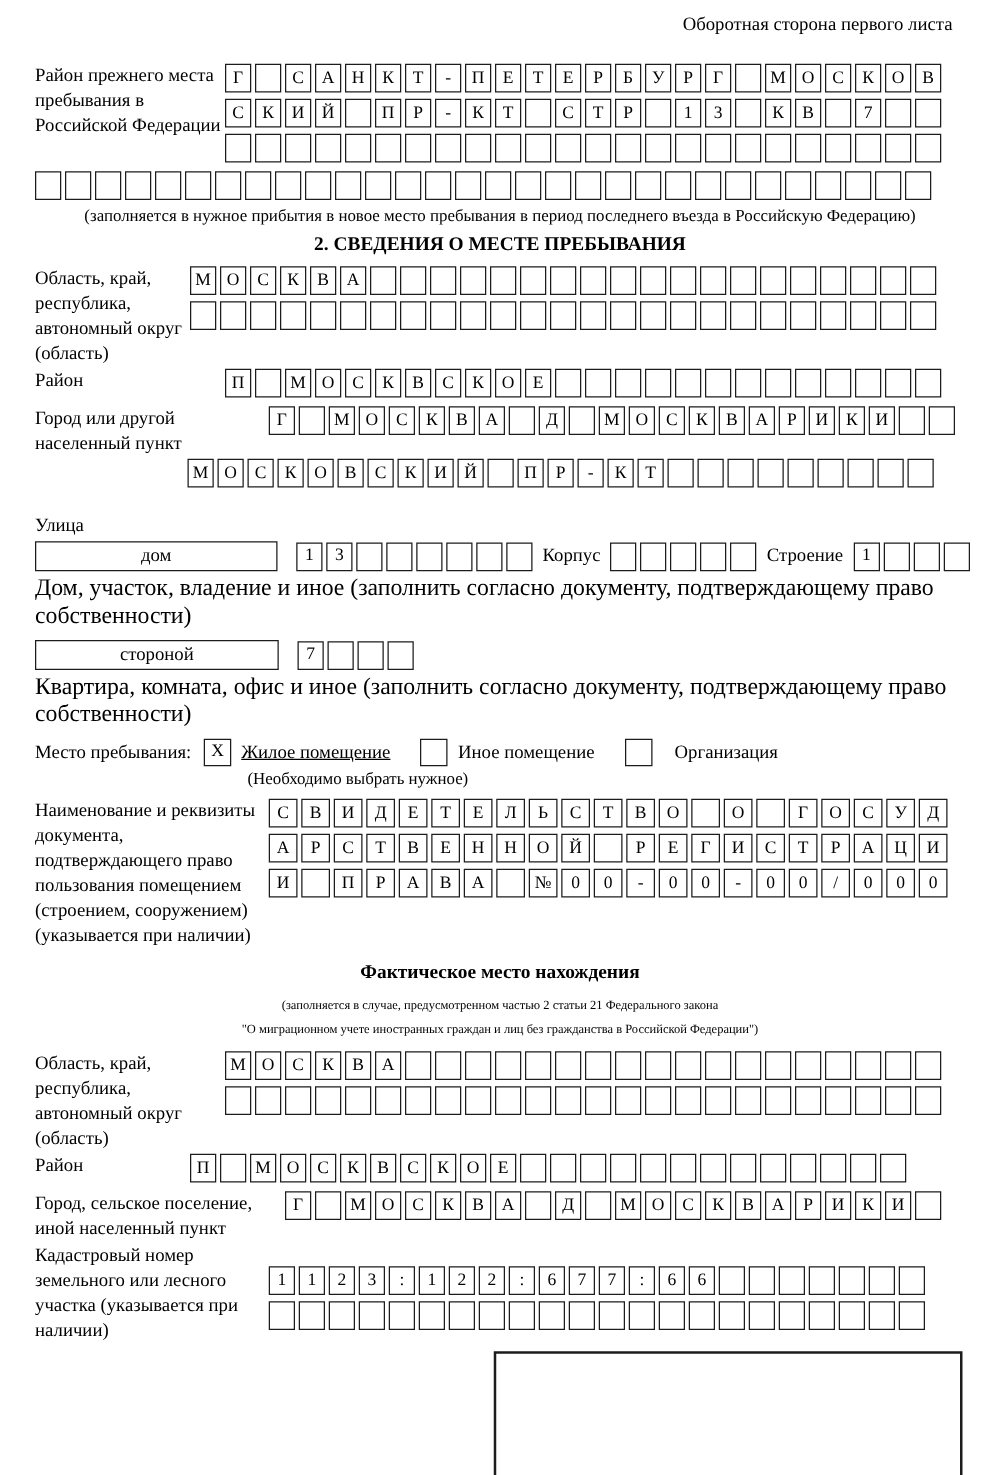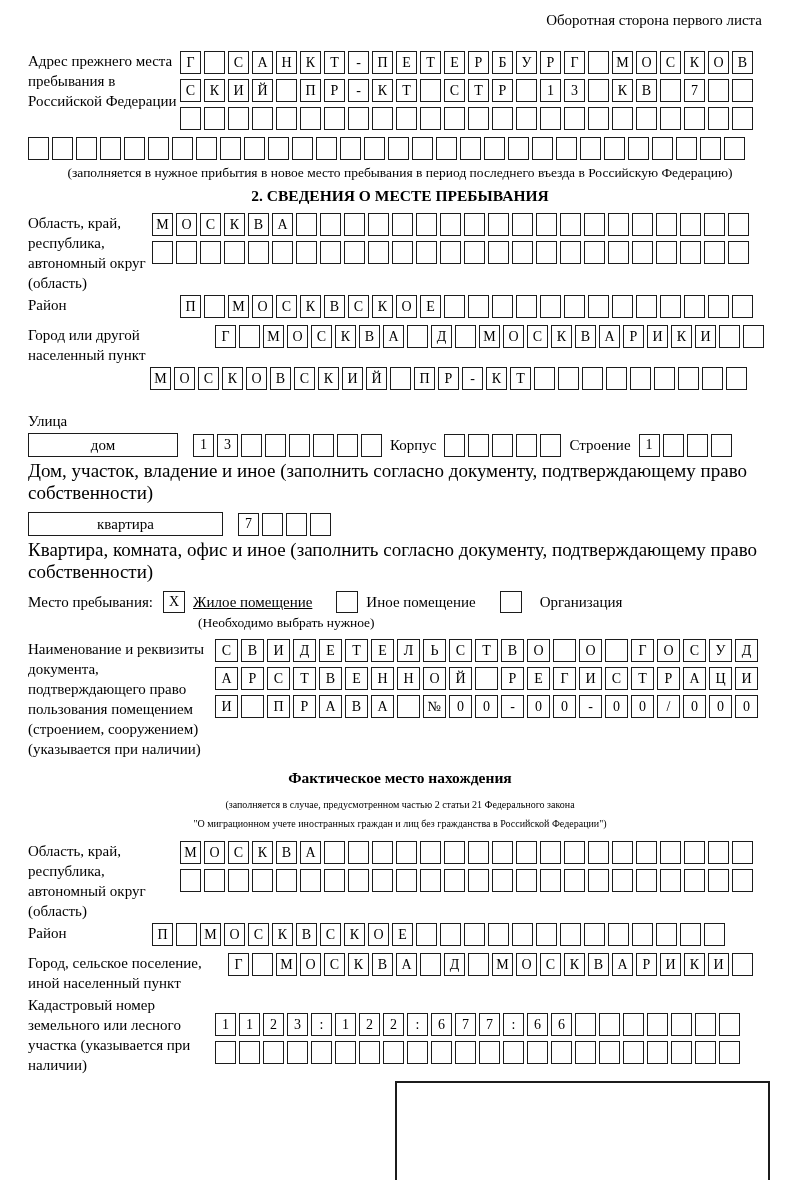--- a/index.html
+++ b/index.html
@@ -36,21 +36,21 @@
   .stamp-note{width:430px;margin-left:330px;text-align:center;font-size:14px;line-height:19px;margin-top:4px;}
 </style>
 </head>
 <body>
 
 <div class="page">
 
   <div class="hdr-note">Оборотная сторона первого листа</div>
 
   <div class="block">
-    <div class="label w150">Адрес прежнего места пребывания в Российской Федерации</div>
+    <div class="label w150">Район прежнего места пребывания в Российской Федерации</div>
     <div class="gridcol">
       <div class="cells">
           <span class="cell">Г</span>
           <span class="cell"></span>
           <span class="cell">С</span>
           <span class="cell">А</span>
           <span class="cell">Н</span>
           <span class="cell">К</span>
           <span class="cell">Т</span>
           <span class="cell">-</span>
@@ -305,21 +305,21 @@
         <span class="cell"></span>
         <span class="cell"></span>
         <span class="cell"></span>
         <span class="cell"></span>
         <span class="cell"></span>
         <span class="cell"></span>
       </div>
   </div>
 
   <div class="house-row">
-    <div class="field-box" style="width:150px;margin-right:15px;">дом</div>
+    <div class="field-box" style="width:194px;margin-right:15px;">дом</div>
     <div class="cells">
         <span class="cell">1</span>
         <span class="cell">3</span>
         <span class="cell"></span>
         <span class="cell"></span>
         <span class="cell"></span>
         <span class="cell"></span>
         <span class="cell"></span>
         <span class="cell"></span>
       </div>
@@ -335,21 +335,21 @@
     <div class="cells">
         <span class="cell">1</span>
         <span class="cell"></span>
         <span class="cell"></span>
         <span class="cell"></span>
       </div>
   </div>
   <div class="cap">Дом, участок, владение и иное (заполнить согласно документу, подтверждающему право собственности)</div>
 
   <div class="house-row">
-    <div class="field-box" style="width:195px;margin-right:15px;">квартира</div>
+    <div class="field-box" style="width:195px;margin-right:15px;">стороной</div>
     <div class="cells">
         <span class="cell">7</span>
         <span class="cell"></span>
         <span class="cell"></span>
         <span class="cell"></span>
       </div>
   </div>
   <div class="cap">Квартира, комната, офис и иное (заполнить согласно документу, подтверждающему право собственности)</div>
 
   <div class="stay-row">

